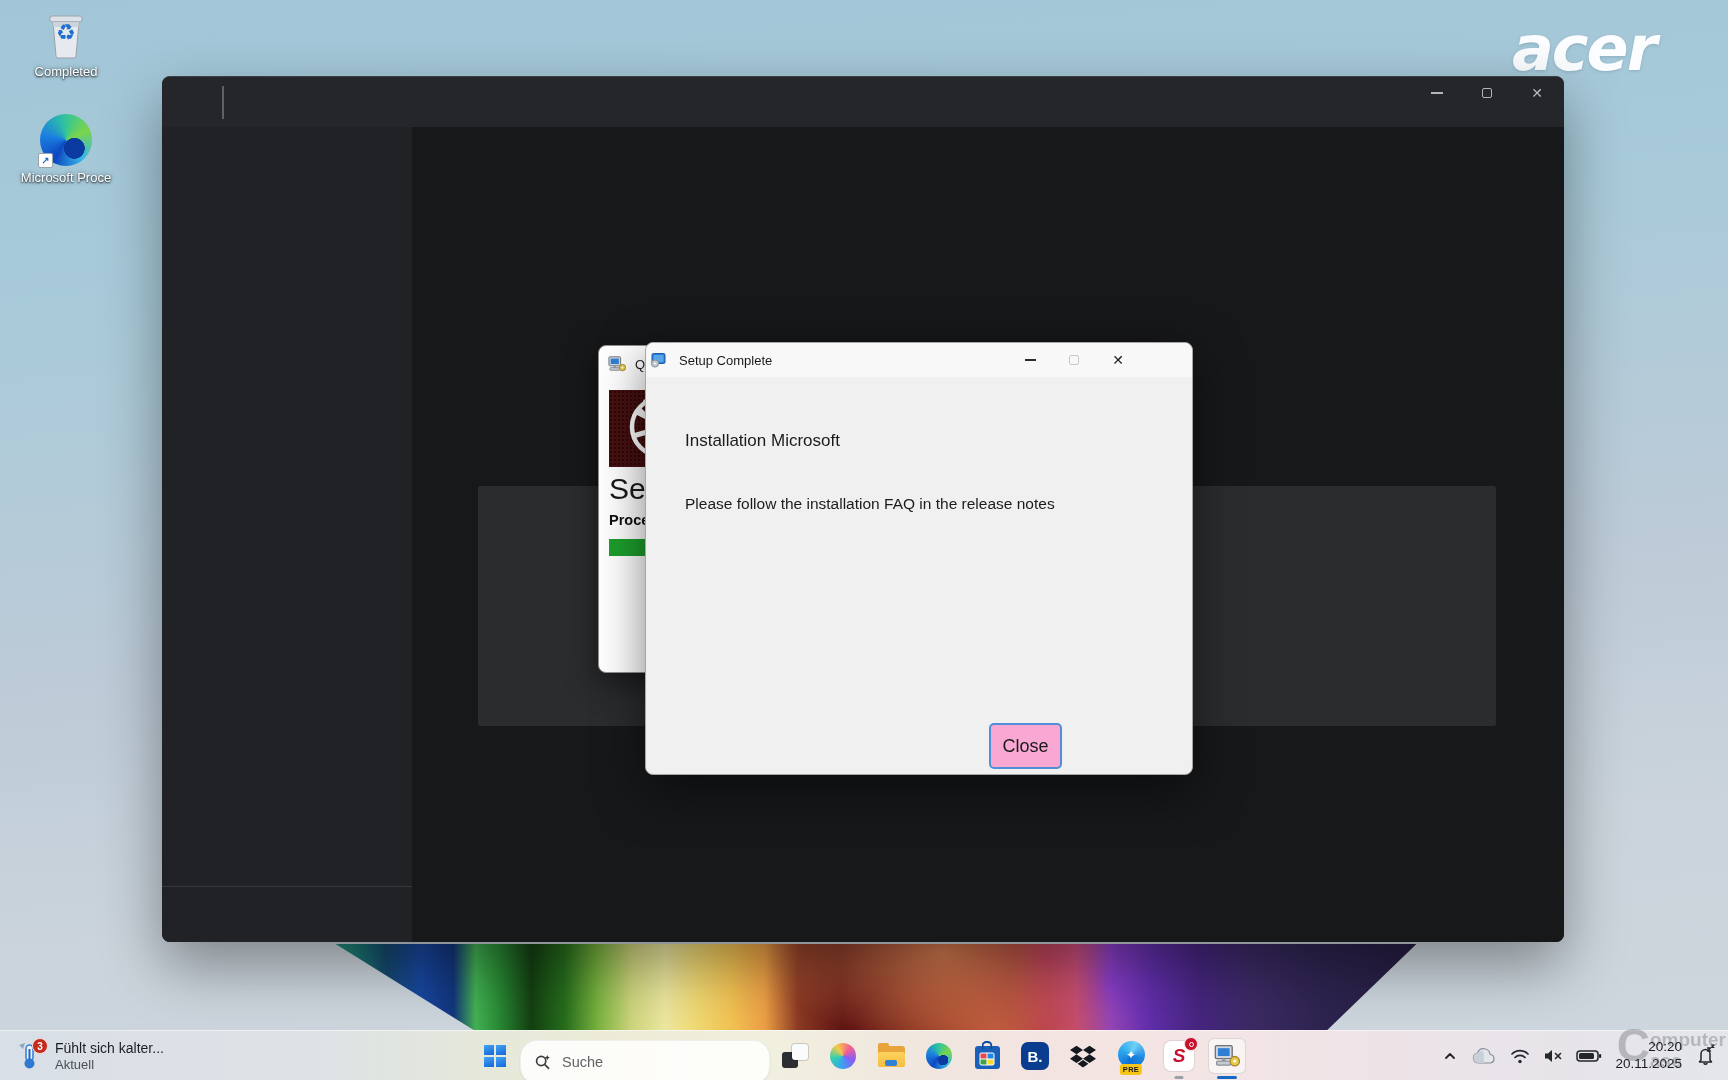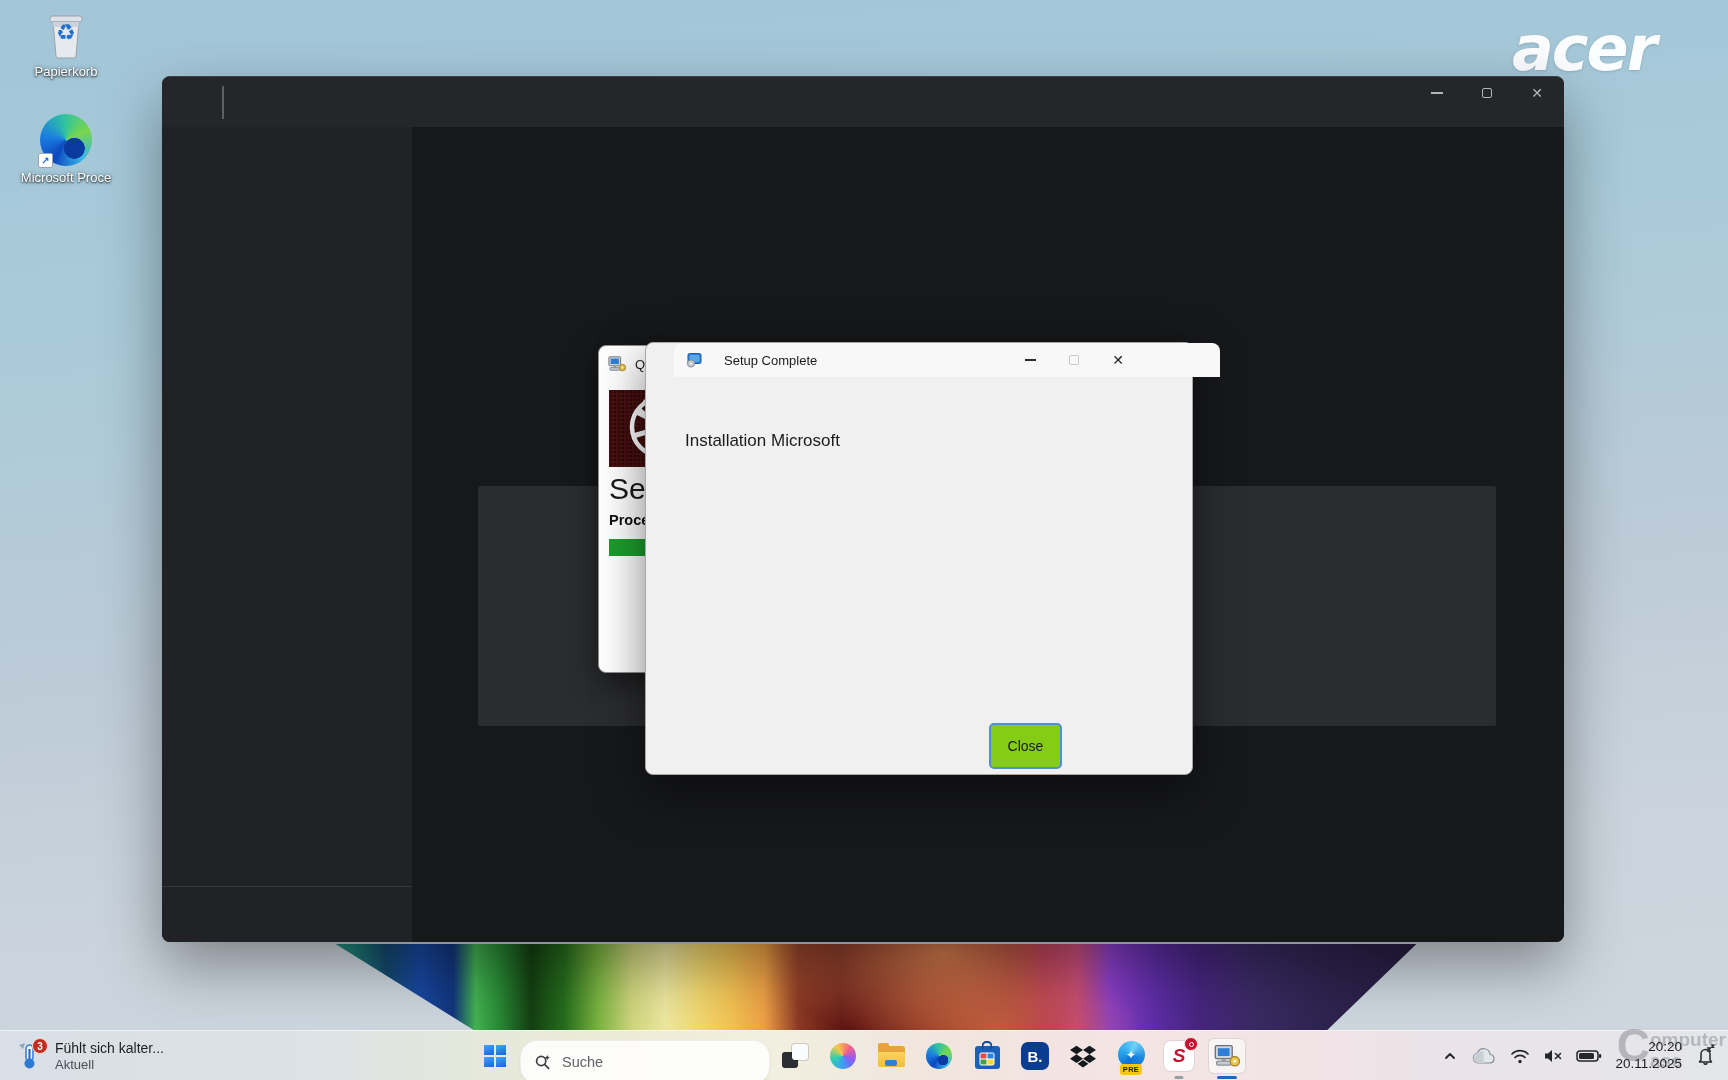--- a/index.html
+++ b/index.html
@@ -76,32 +76,32 @@
   .iw-sublabel { position:absolute; left:10px; top:166px; font-size:14.5px; font-weight:bold; color:#111; }
   .iw-progress { position:absolute; left:10px; top:193px; width:420px; height:17px; background:#e4e4e4; }
   .iw-progress-fill { width:62%; height:100%; background:#1d9e2c; }
 
   
   .dlg { position:absolute; left:645px; top:342px; width:548px; height:433px;
     background:#f0f0f0; border:1px solid #a6a6a6; border-radius:8px;
     box-shadow:0 16px 48px rgba(0,0,0,.5); }
   .dlg-titlebar { position:absolute; left:0; top:0; width:100%; height:34px;
     background:#f8f8f8; border-radius:8px 8px 0 0;
-    display:flex; align-items:center; gap:22px; padding-left:12px;margin-left:28px; }
+    display:flex; align-items:center; gap:13px; padding-left:4px; }
   .dlg-title { font-size:13px; color:#1a1a1a; }
   .dlg-controls { position:absolute; left:362px; top:1px; width:140px; height:32px; display:flex; }
   .dlg-btnbox { width:44px; height:32px; display:flex; align-items:center; justify-content:center; }
   .dlg-min { width:11px; height:1.5px; background:#2b2b2b; }
   .dlg-max { width:10px; height:10px; border:1.3px solid #c6c8ca; border-radius:2px; }
   .dlg-close-glyph { font-size:14px; color:#1f1f1f; }
   .dlg-heading { position:absolute; left:39px; top:88px; font-size:17px; color:#1b1b1b; }
   .dlg-body { position:absolute; left:39px; top:150px; font-size:15.5px; line-height:22px; color:#1b1b1b; }
   .dlg-close-btn { position:absolute; left:343px; top:380px; width:73px; height:46px;
-    background:#84cc16; border:2px solid #4f8fd8; border-radius:5px;
-    font-size:14px; color:#1a1a1a; display:flex; align-items:center; justify-content:center;
+    background:#f9a8d4; border:2px solid #4f8fd8; border-radius:5px;
+    font-size:18px; color:#1a1a1a; display:flex; align-items:center; justify-content:center;
     font-family:inherit; cursor:pointer; }
 
   
   .taskbar { position:absolute; left:0; top:1030px; width:1728px; height:50px;
     background:linear-gradient(90deg,#d9dfe6 0%,#dde2e6 18%,#e5e8da 28%,#eeecd7 37%,
       #f1efdf 45%,#f0e7de 52%,#f3e4e1 60%,#f4e5e5 70%,#efe3e7 78%,#e9e4e9 86%,#e4e6ea 100%);
     border-top:1px solid rgba(255,255,255,.55); }
   .tb-weather { position:absolute; left:10px; top:3px; height:44px; display:flex;
     align-items:center; gap:9px; padding:0 6px; border-radius:6px; cursor:pointer; }
   .weather-ic { position:relative; width:30px; height:34px; }
@@ -192,21 +192,21 @@
 
   <div class="desk-icon icon-recycle">
     <div class="bin-wrap">
       <svg width="44" height="52" viewBox="0 0 44 52">
         <rect x="6" y="8" width="32" height="6" rx="2" fill="#dde2e8" stroke="#9aa2ab"></rect>
         <path d="M9,14 L35,14 L32,48 Q32,50 30,50 L14,50 Q12,50 12,48 Z" fill="#e6eaef" stroke="#9aa2ab"></path>
         <path d="M9,14 L35,14 L34.6,19 L9.4,19 Z" fill="#cdd3da"></path>
       </svg>
       <span class="recycle-glyph">♻</span>
     </div>
-    <div class="lbl">Papierkorb</div>
+    <div class="lbl">Completed</div>
   </div>
 
   <div class="desk-icon icon-edge">
     <div class="edge-big">
       <div class="edge-swirl" style="width:52px;height:52px;"></div>
       <span class="shortcut-badge">↗</span>
     </div>
     <div class="lbl">Microsoft Proce</div>
   </div>
 
@@ -277,20 +277,21 @@
         </div>
       <div class="dlg-btnbox">
           <span class="dlg-max"></span>
         </div>
       <div class="dlg-btnbox">
           <span class="dlg-close-glyph">✕</span>
         </div>
     </div>
     <div class="dlg-heading">Installation Microsoft</div>
     <div class="dlg-body">
+      <div>Please follow the installation FAQ in the release notes</div>
     </div>
     <button class="dlg-close-btn">Close</button>
   </div>
 
   <div class="taskbar">
 
     <div class="watermark">
       <span class="wm-c">C</span>
       <span class="wm-lines">
         <span>omputer</span>

